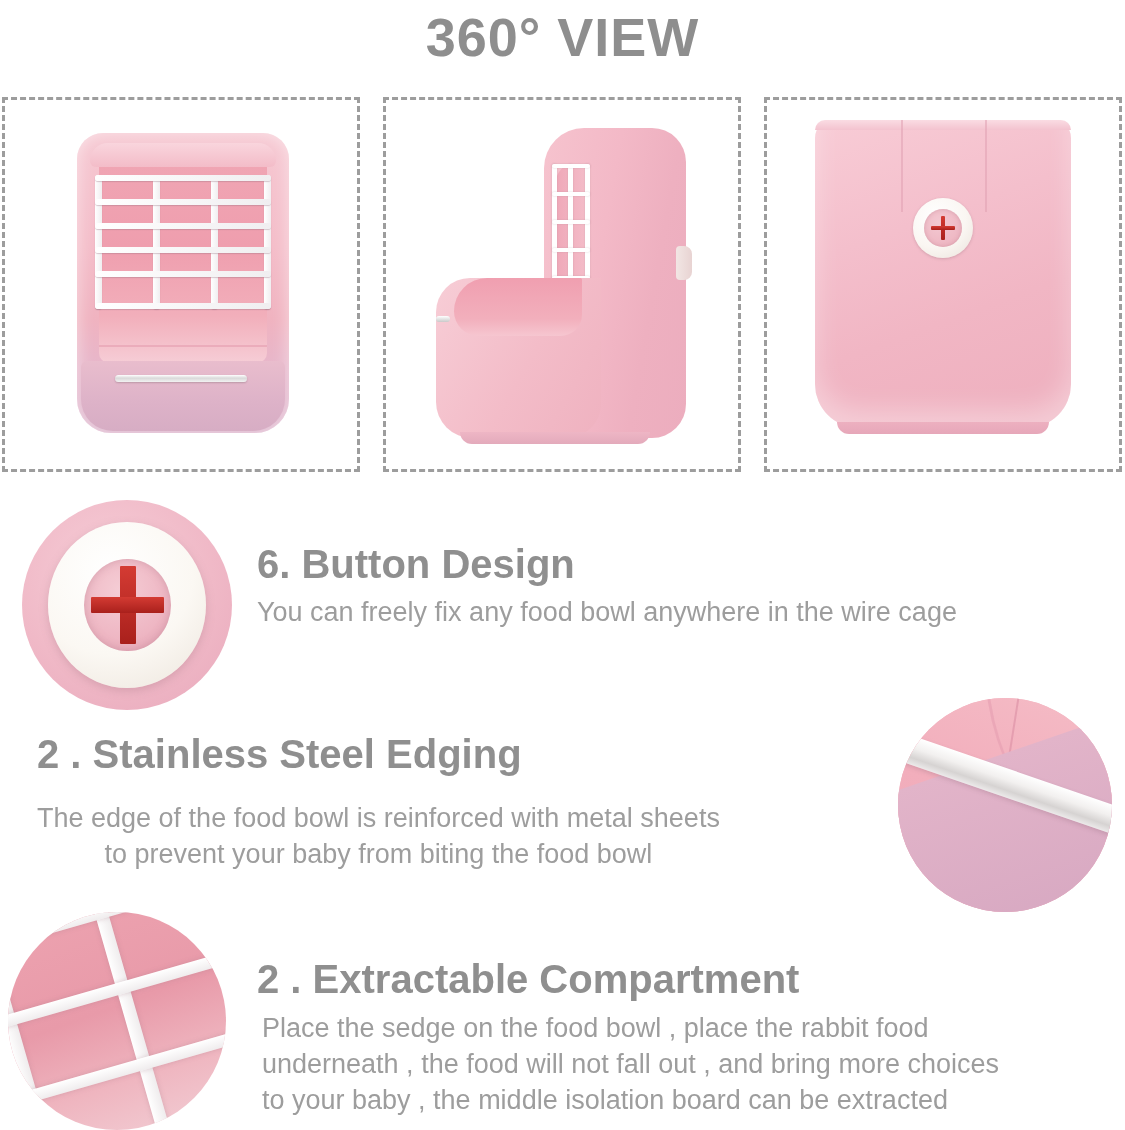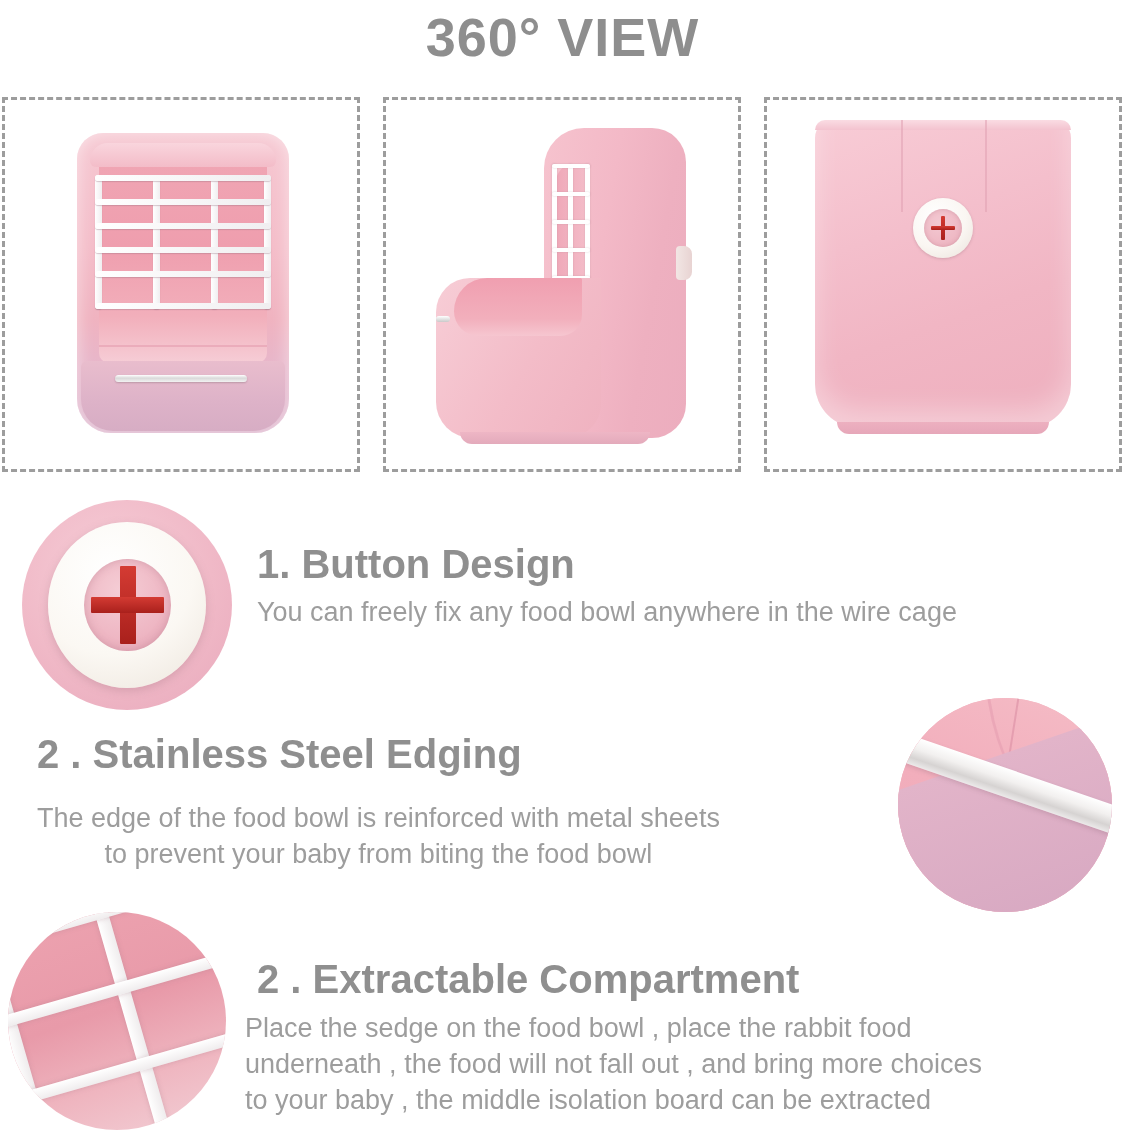--- a/index.html
+++ b/index.html
@@ -273,21 +273,21 @@
     white-space: nowrap;
   }
 
   .f1-head { left: 257px; top: 540px; }
   .f1-body { left: 257px; top: 594px; }
 
   .f2-head { left: 37px;  top: 730px; }
   .f2-body { left: 37px;  top: 800px; text-align: center; }
 
   .f3-head { left: 257px; top: 955px; }
-  .f3-body { left: 245px; top: 1010px; }
+  .f3-body { left: 262px; top: 1010px; }
 
   
   .circle-photo {
     position: absolute;
     border-radius: 50%;
     overflow: hidden;
   }
 
   
   .c1 {
@@ -461,21 +461,21 @@
 
 <div class="circle-photo c1">
   <div class="c1-knob">
     <div class="c1-scallop"></div>
     <div class="c1-disc">
       <div class="cross-v"></div>
       <div class="cross-h"></div>
     </div>
   </div>
 </div>
-<div class="feature-head f1-head">1. Button Design</div>
+<div class="feature-head f1-head">6. Button Design</div>
 <div class="feature-body f1-body">
   <div>You can freely fix any food bowl anywhere in the wire cage</div>
 </div>
 
 <div class="feature-head f2-head">2 . Stainless Steel Edging</div>
 <div class="feature-body f2-body">
   <div>The edge of the food bowl is reinforced with metal sheets</div>
   <div>to prevent your baby from biting the food bowl</div>
 </div>
 <div class="circle-photo c2">

